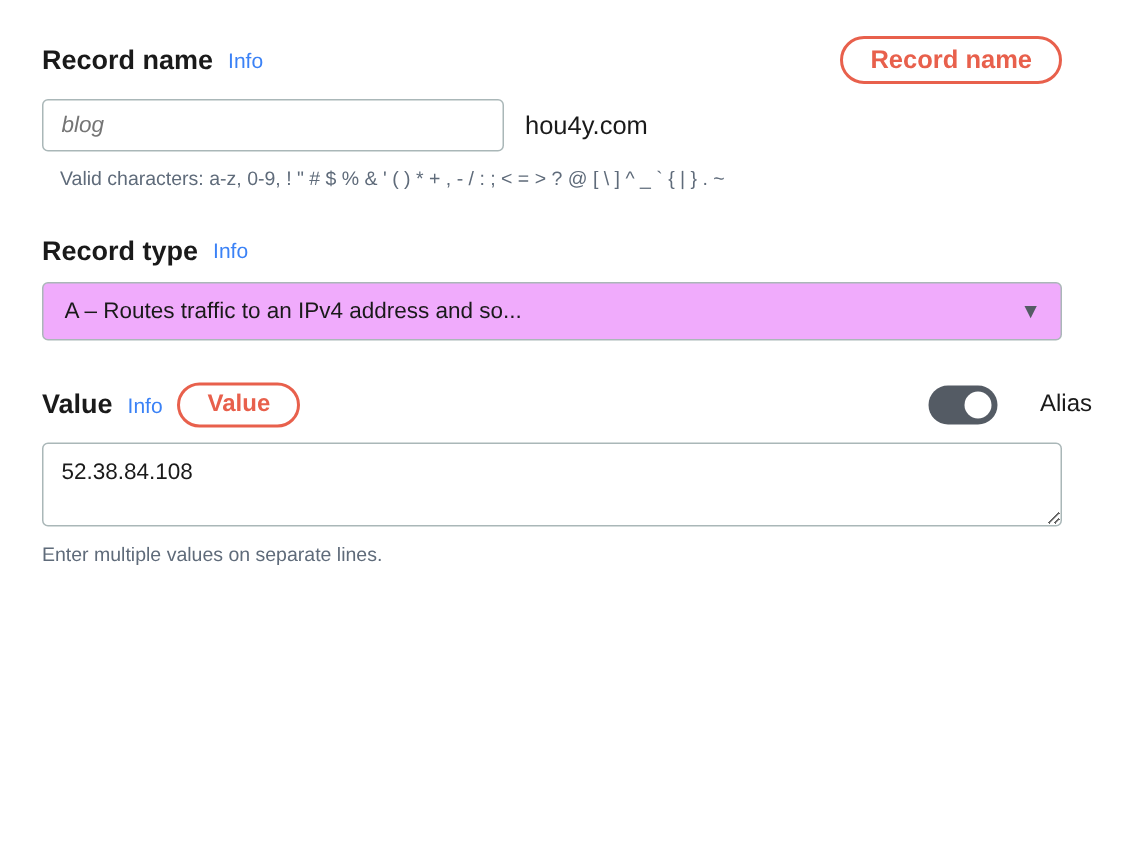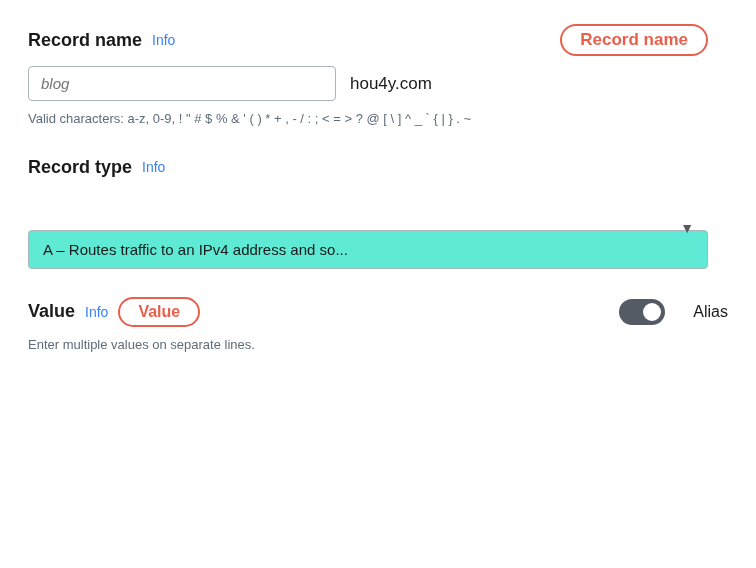--- a/index.html
+++ b/index.html
@@ -72,46 +72,46 @@
       margin-left: 14px;
       white-space: nowrap;
     }
 
     .valid-chars {
       font-size: 13px;
       color: #5f6b7a;
       line-height: 1.5;
       max-width: 680px;
       margin-top: 4px;
+      margin-left: 12px;
     }
 
     
     .record-type-section {
       margin-bottom: 28px;
     }
 
     .select-wrapper {
       position: relative;
       width: 680px;
       margin-top: 10px;
     }
 
     .record-type-select {
       width: 100%;
       border: 1px solid #aab7b8;
       border-radius: 4px;
       padding: 10px 40px 10px 14px;
       font-size: 15px;
       color: #1a1a1a;
-      background: #5eead4;
+      background: #f0abfc;
       appearance: none;
       -webkit-appearance: none;
       cursor: pointer;
       outline: none;
-      margin-top: 42px;
     }
 
     .select-arrow {
       position: absolute;
       right: 14px;
       top: 50%;
       transform: translateY(-50%);
       pointer-events: none;
       color: #545b64;
       font-size: 14px;
@@ -233,14 +233,15 @@
     <span class="value-badge">Value</span>
     <div class="alias-toggle-group">
       <div class="toggle-switch">
         <div class="toggle-track">
           <div class="toggle-thumb"></div>
         </div>
       </div>
       <span class="alias-label">Alias</span>
     </div>
   </div>
+  <textarea class="value-textarea" style="">52.38.84.108</textarea>
   <div class="helper-text">Enter multiple values on separate lines.</div>
 </div>
 
 </body></html>

